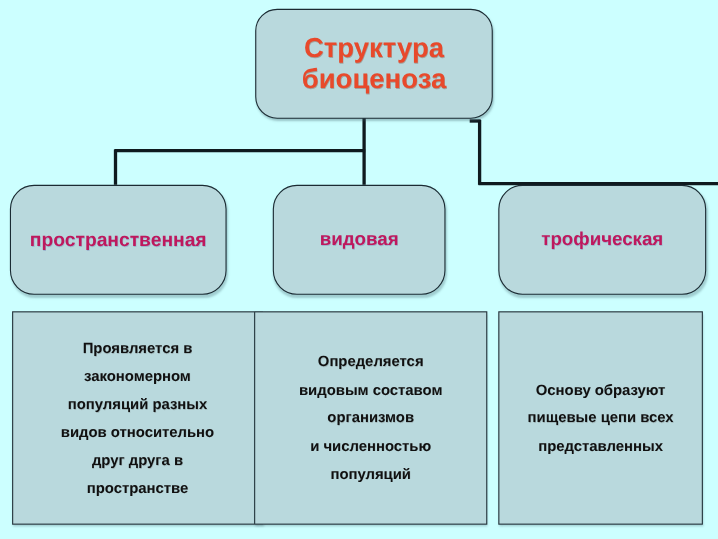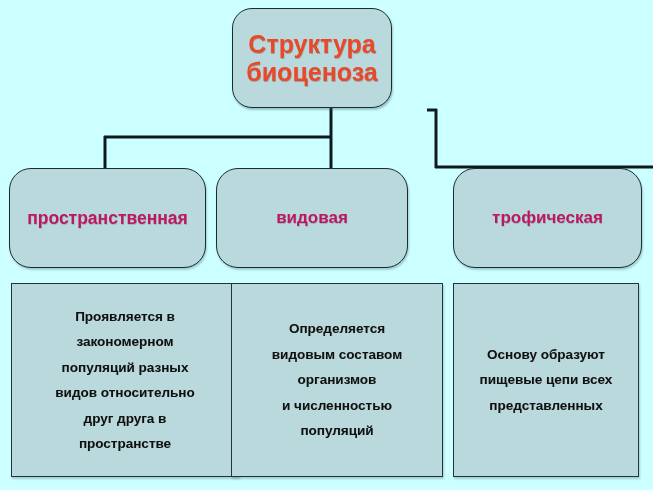--- a/index.html
+++ b/index.html
@@ -38,21 +38,21 @@
     border-radius: 22px;
     display: flex;
     align-items: center;
     justify-content: center;
     text-align: center;
   }
 
   #title-box {
     left: 232px;
     top: 8px;
-    width: 160px;
+    width: 216px;
     height: 100px;
     border-radius: 20px;
     box-shadow: 1px 2px 2px rgba(60,90,100,0.35);
   }
   #title-box .label {
     color: #e8492b;
     font-size: 25px;
     font-weight: bold;
     line-height: 1.12;
     letter-spacing: 0px;
@@ -65,21 +65,21 @@
     box-shadow: 1px 2px 2px rgba(60,90,100,0.3);
   }
   .mid-box .label {
     color: #be185d;
     font-size: 17px;
     font-weight: bold;
     white-space: nowrap;
     text-shadow: 0.5px 0.5px 0 rgba(80,80,160,0.25);
   }
   #mid-box-1 { left: 9px;   width: 197px; }
-  #mid-box-2 { left: 216px; width: 192px; }
+  #mid-box-2 { left: 248px; width: 157px; }
   #mid-box-3 { left: 453px; width: 189px; }
 
   
   #mid-box-1 .label {
     position: relative;
     left: 0px;
     font-size: 17.5px;
   }
 
   

